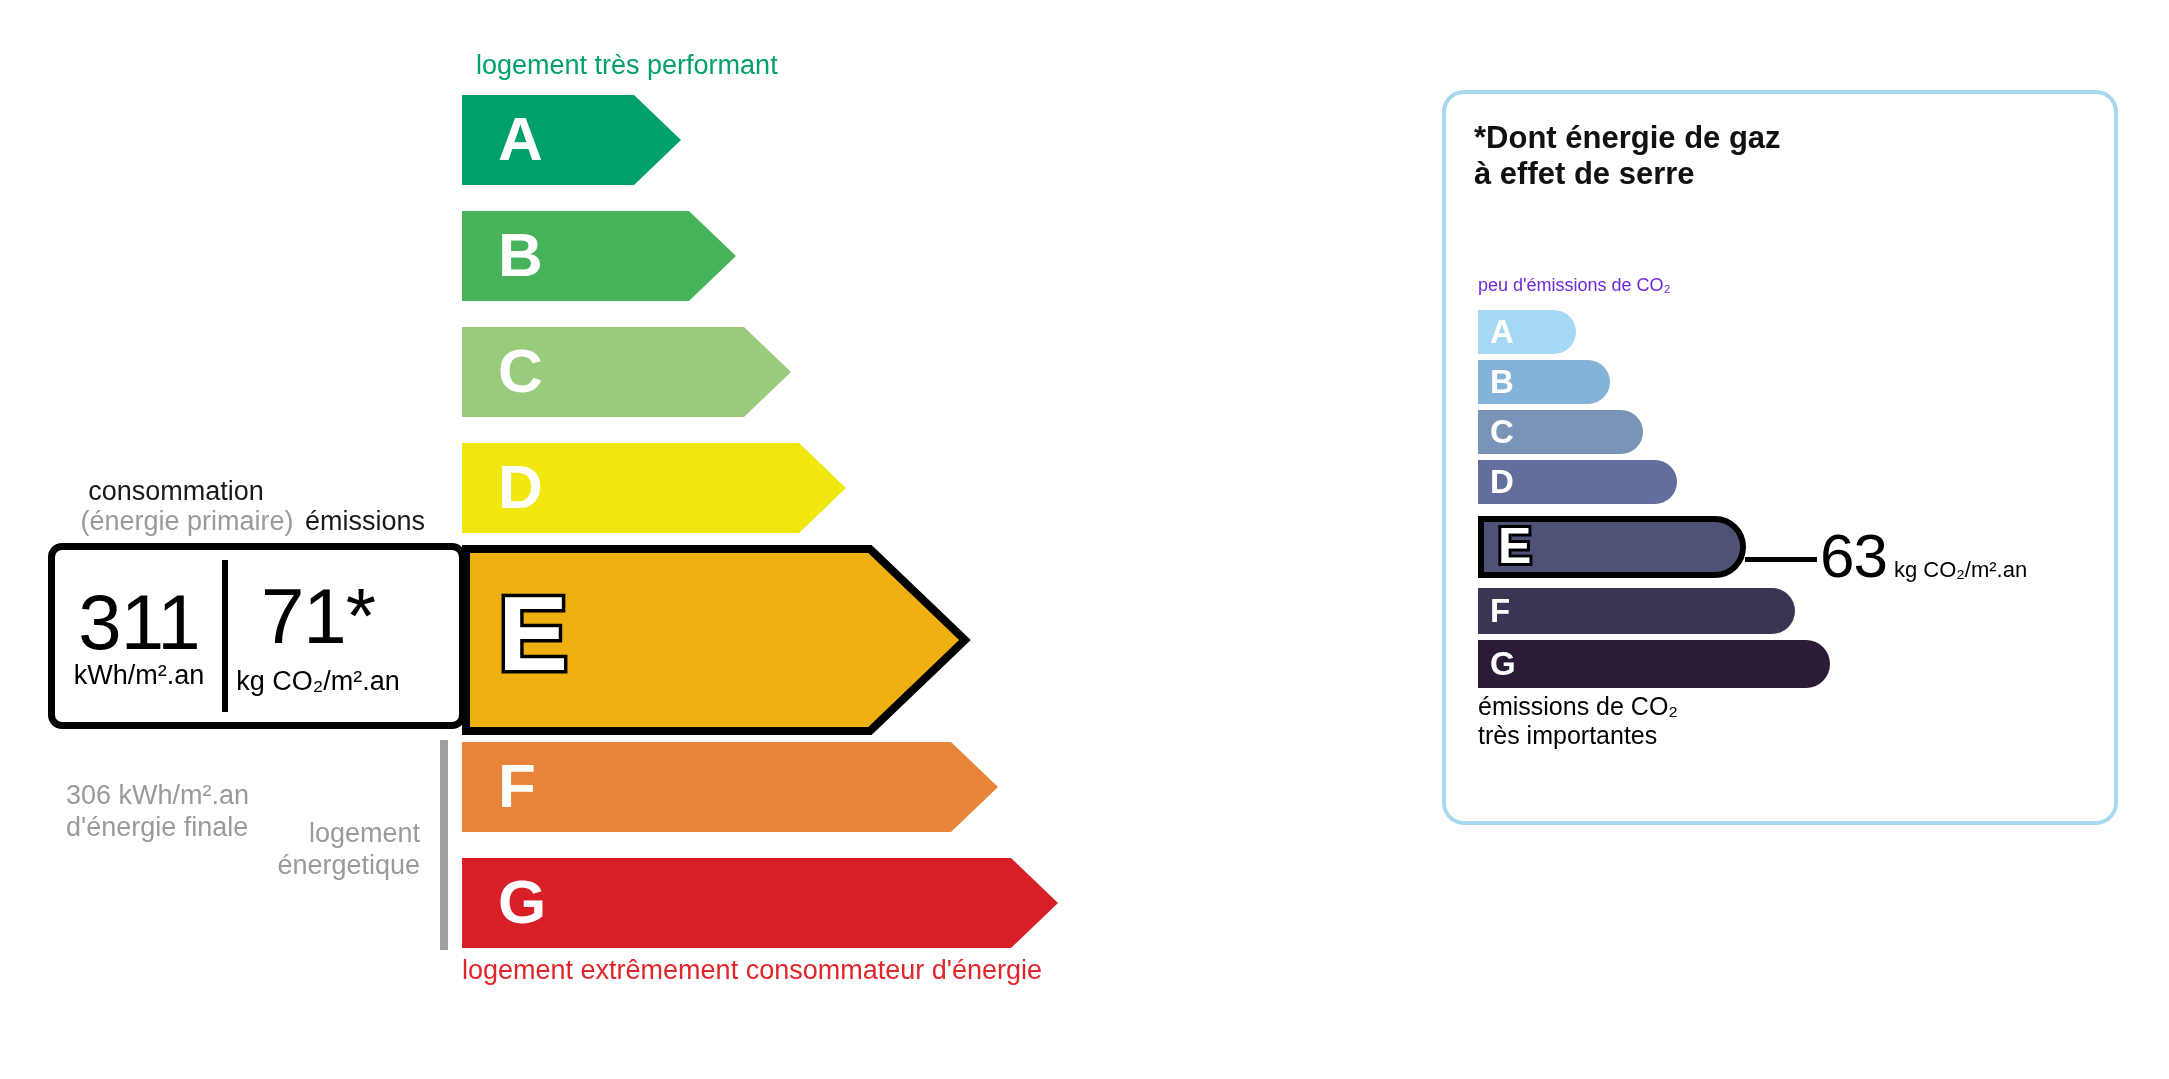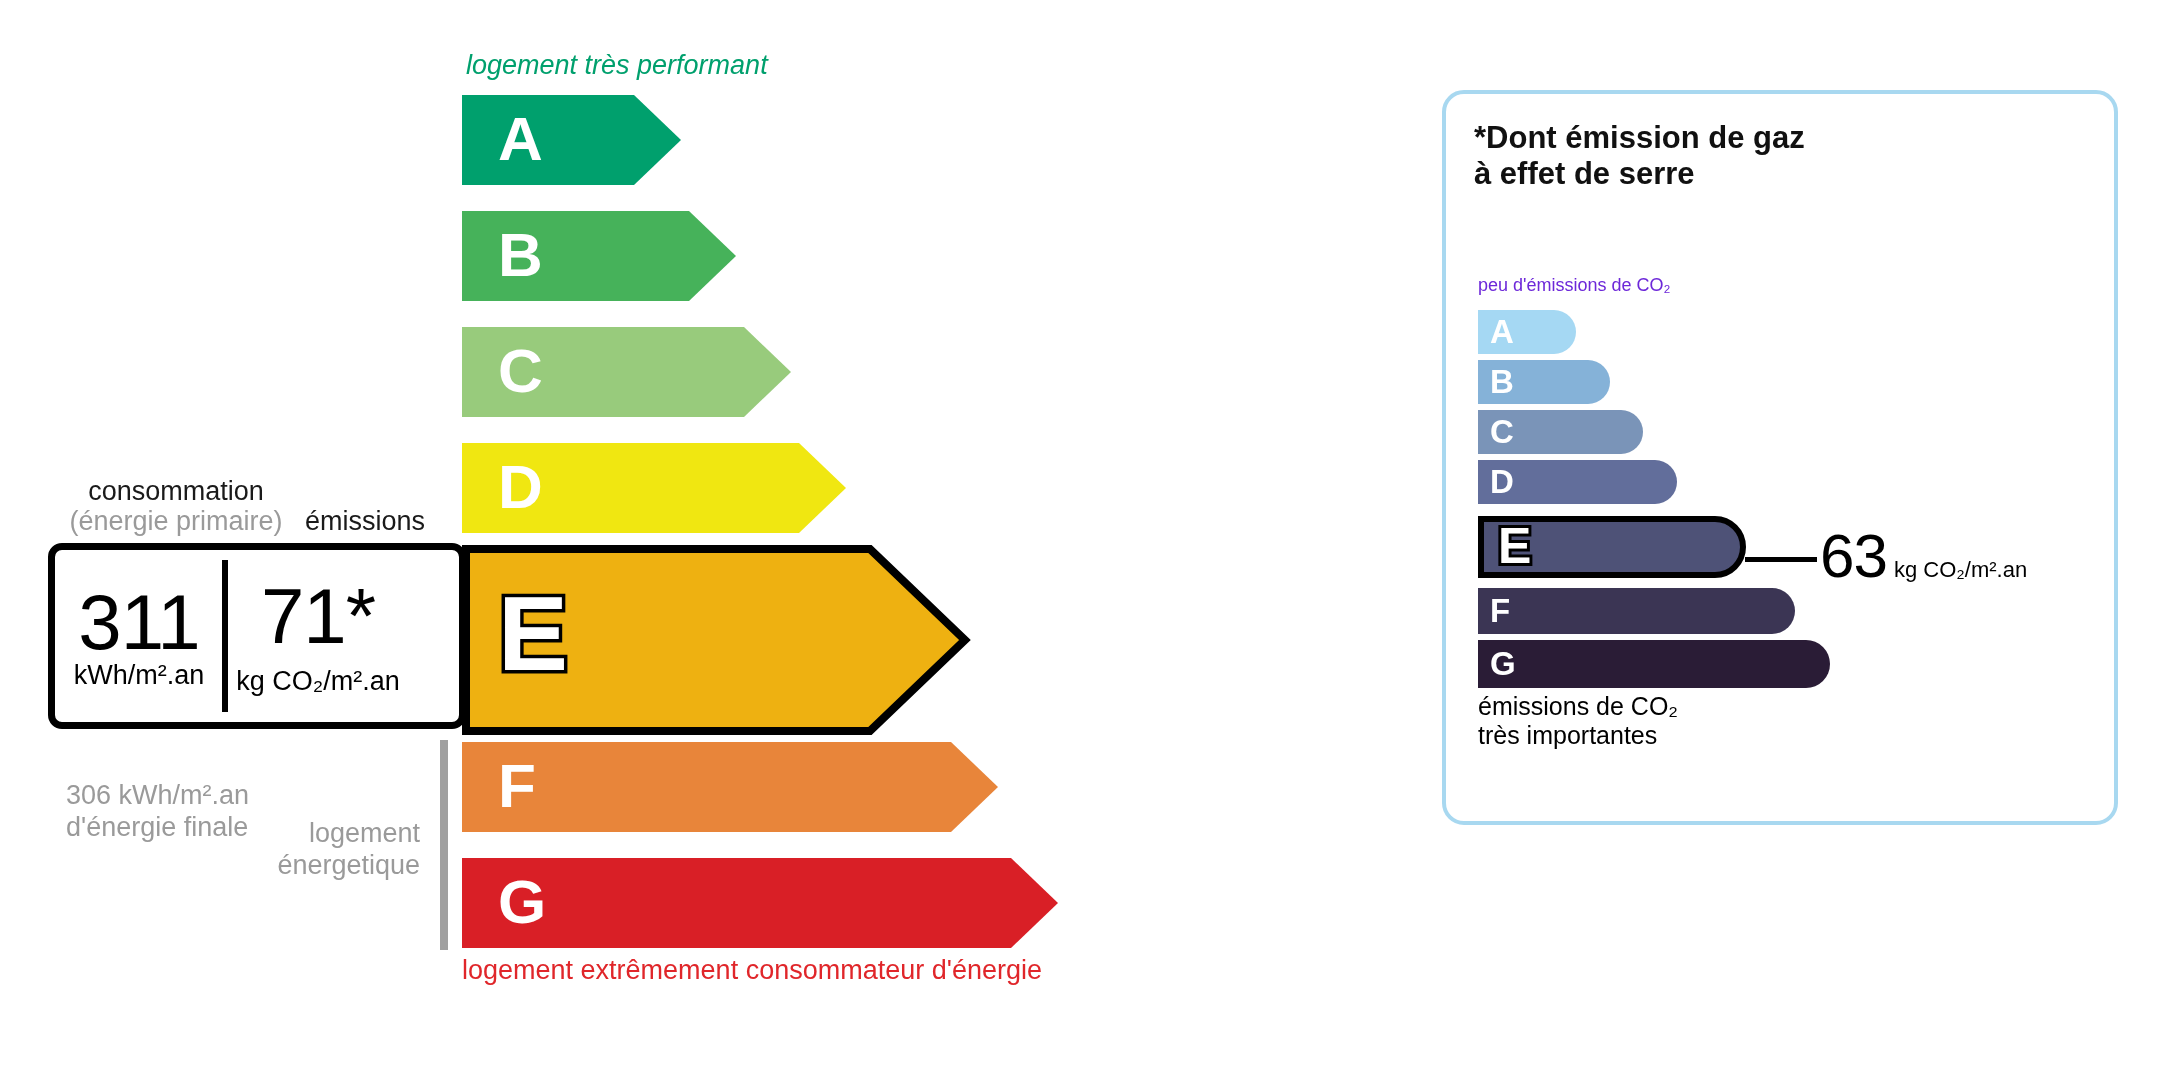--- a/index.html
+++ b/index.html
@@ -17,25 +17,24 @@
 
   
   #dpe-panel {
     position: absolute;
     left: 0; top: 0;
     width: 1400px; height: 1079px;
   }
 
   .top-caption {
     position: absolute;
-    left: 466px; top: 50px;
+    left: 476px; top: 50px;
     font-size: 27px;
     color: #00a06d;
     white-space: nowrap;
-    font-style: italic;
   }
   .bottom-caption {
     position: absolute;
     left: 462px; top: 955px;
     font-size: 27px;
     color: #e0262a;
     white-space: nowrap;
   }
 
   
@@ -75,21 +74,21 @@
   
   #label-consommation {
     position: absolute;
     left: 66px; top: 476px;
     font-size: 27px; color: #1a1a1a;
     text-align: center; width: 220px;
     white-space: nowrap;
   }
   #label-energie-primaire {
     position: absolute;
-    left: 46px; top: 506px;
+    left: 57px; top: 506px;
     font-size: 27px; color: #9a9a9a;
     text-align: center; width: 260px;
     white-space: nowrap;
   }
   #label-emissions {
     position: absolute;
     left: 305px; top: 506px;
     font-size: 27px; color: #1a1a1a;
     white-space: nowrap;
   }
@@ -310,21 +309,21 @@
     <div>logement</div>
     <div>énergetique</div>
   </div>
 
   <div class="bottom-caption">logement extrêmement consommateur d'énergie</div>
 </div>
 
 <div id="co2-panel"></div>
 
 <div id="co2-title">
-  <div>*Dont émission de gaz</div>
+  <div>*Dont énergie de gaz</div>
   <div>à effet de serre</div>
 </div>
 
 <div id="co2-subtitle-top">peu d'émissions de CO₂</div>
 
 <div id="co2-bars">
     <div class="co2-bar" style="top: 310px; height: 44px; width: 98px; background: rgb(165, 216, 243);">
       <span class="co2-letter">A</span>
     </div>
     <div class="co2-bar" style="top: 360px; height: 44px; width: 132px; background: rgb(133, 178, 216);">

